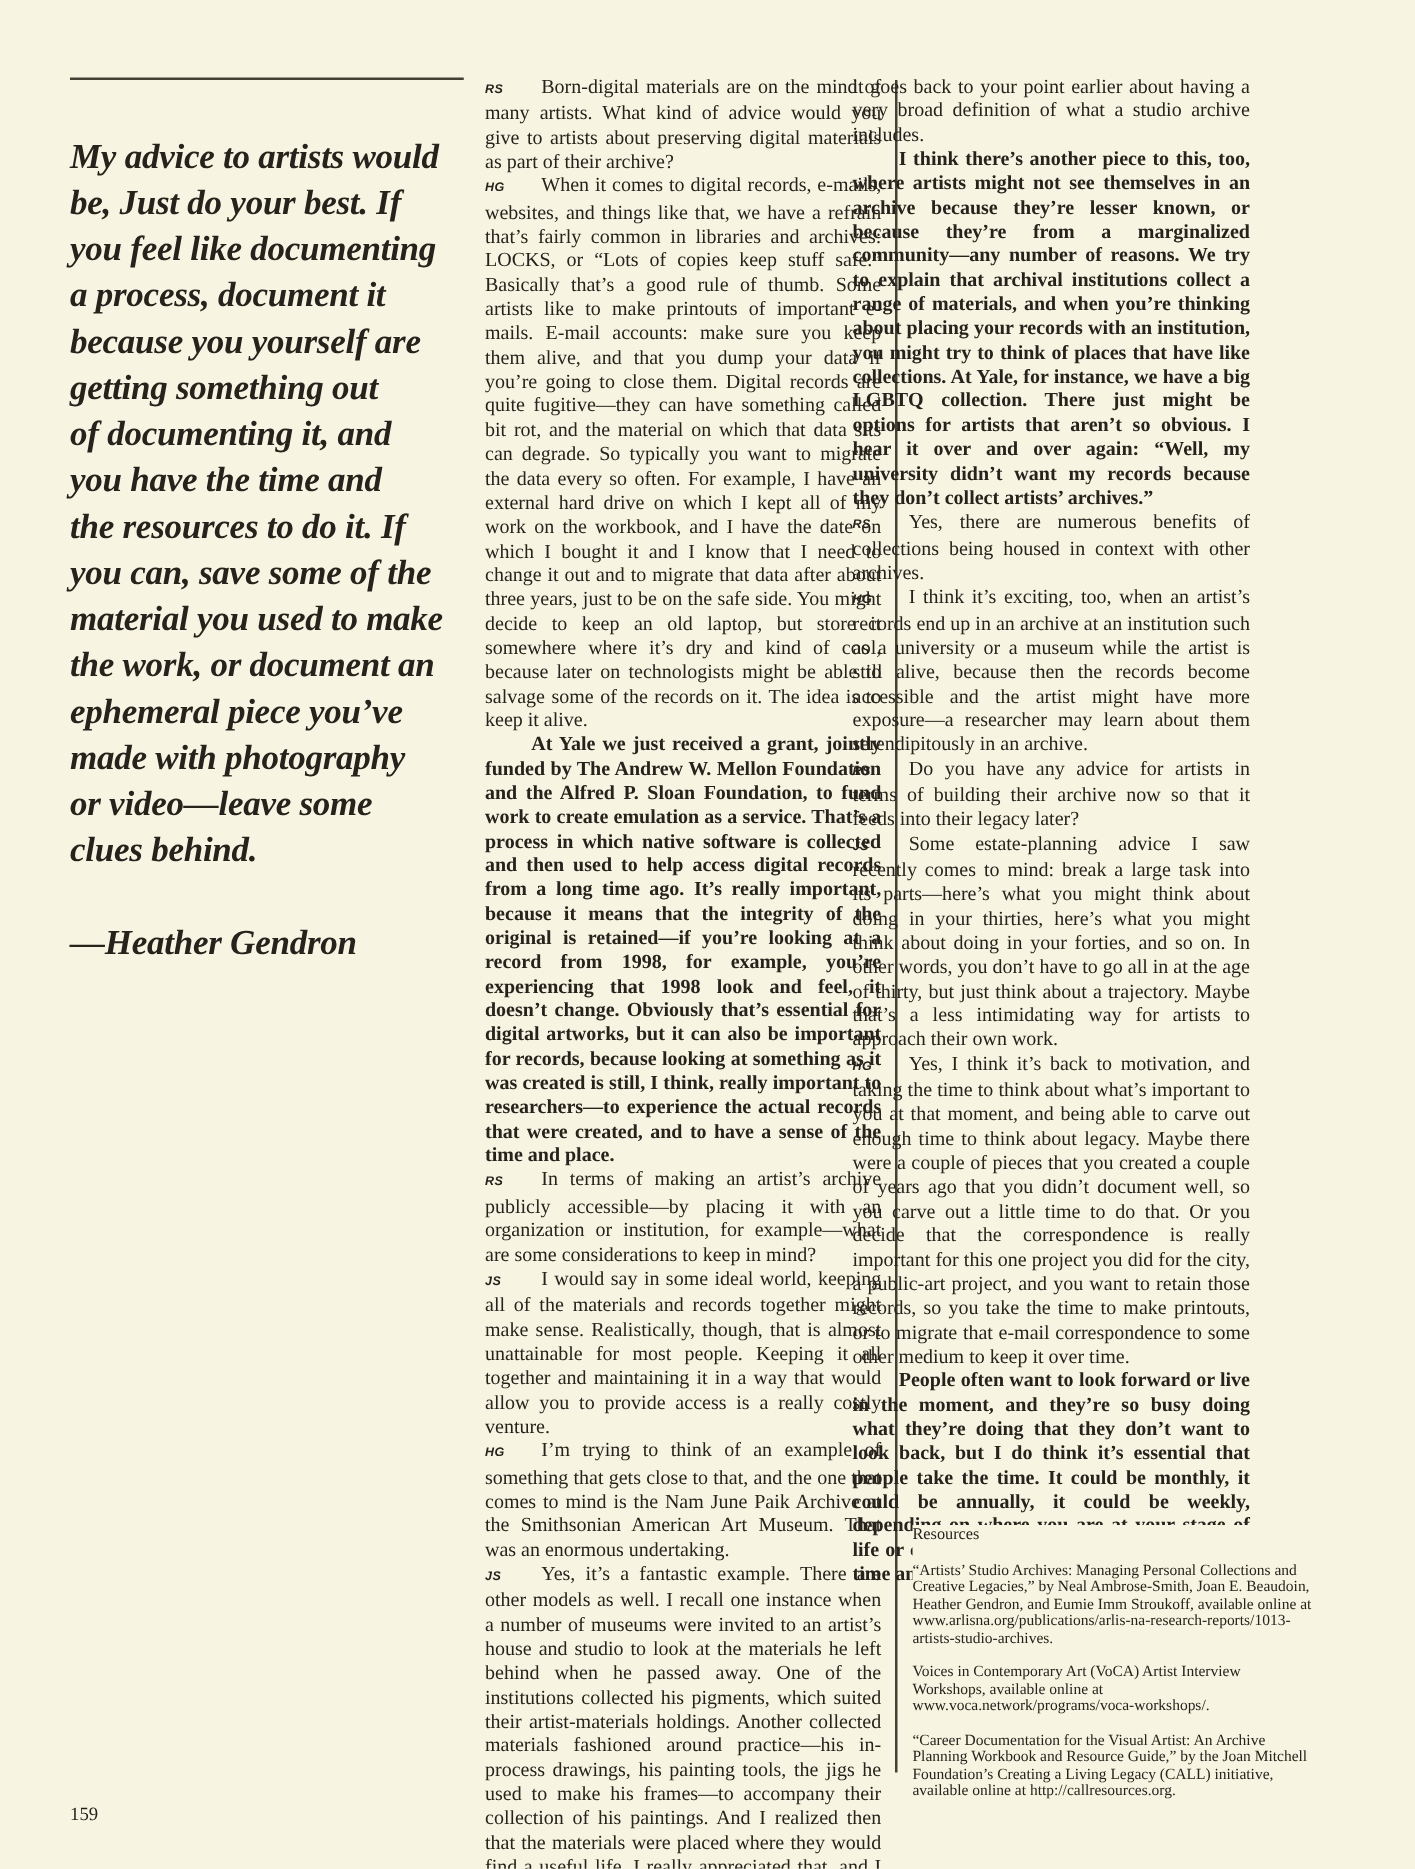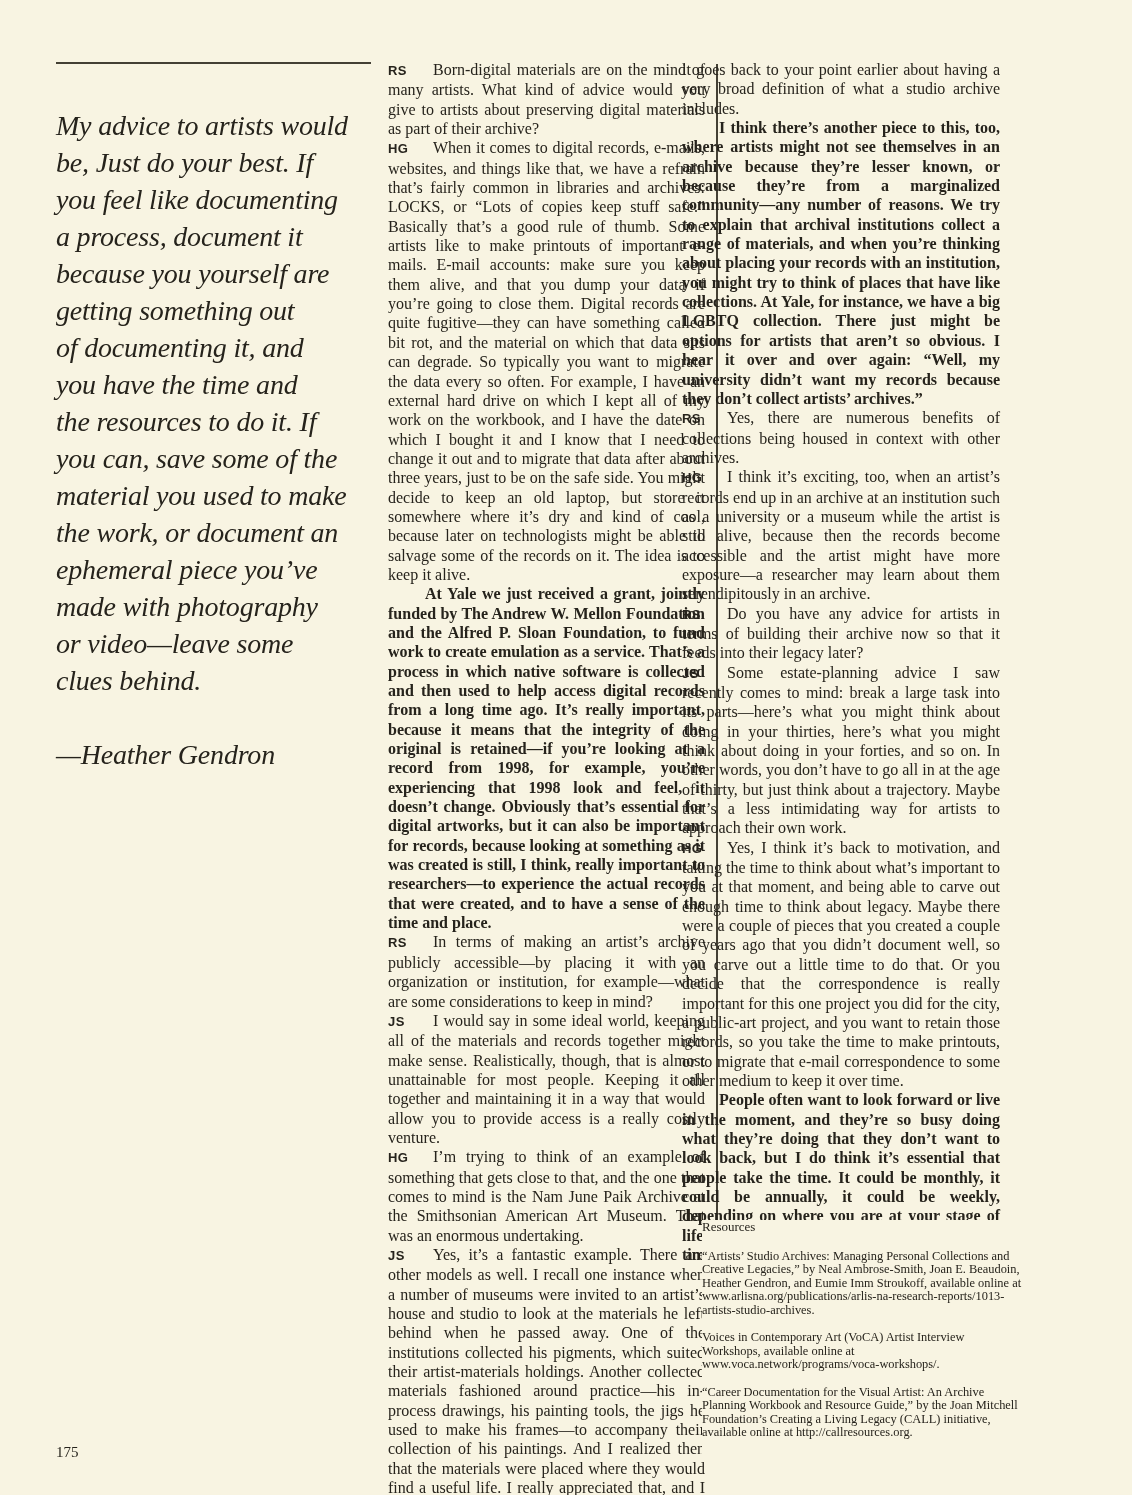--- a/index.html
+++ b/index.html
@@ -14,44 +14,46 @@
   .rule-top {
     position: absolute; left: 56px; top: 62px;
     width: 315px; height: 2px; background: #444034;
   }
   .pullquote {
     position: absolute; left: 56px; top: 70px; width: 348px;
     font-style: italic;
     font-size: 28px; line-height: 37px;
     white-space: pre-line;
     letter-spacing: -0.2px;
+    font-weight: bold;
   }
   .pullquote-attr { white-space: normal; }
   .col {
     position: absolute; top: 60px; width: 318px;
     font-size: 16px; line-height: 19.35px;
     text-align: justify;
     hyphens: auto;
   }
   .col-mid { left: 388px; width: 317px; }
   .col-right { left: 682px; }
   .col p { margin: 0; }
   .col p.indent { text-indent: 37px; font-weight: bold; }
   .spk {
     display: inline-block; width: 45px;
     font-family: "Liberation Sans", sans-serif;
-    font-weight: bold; font-size: 13px;
+    font-weight: bold; font-size: 10px;
     letter-spacing: 0.4px;
+    font-style: italic;
   }
   .divider {
     position: absolute; left: 716px; top: 64px;
     width: 2px; height: 1354px; background: #444034;
   }
   .resources {
-    position: absolute; left: 702px; top: 1220px; width: 320px;
+    position: absolute; left: 730px; top: 1220px; width: 320px;
     font-size: 12.4px; line-height: 13.5px;
     background: #f8f4e2;
   }
   .resources-heading {
     font-size: 13px; font-weight: normal;
     margin: 0 0 16px 0;
   }
   .resources p {
     margin: 0 0 14px 0;
     overflow-wrap: break-word;
@@ -109,13 +111,13 @@
     <p class="indent">People often want to look forward or live in the moment, and they’re so busy doing what they’re doing that they don’t want to look back, but I do think it’s essential that people take the time. It could be monthly, it could be annually, it could be weekly, depending on where you are at your stage of life or career: it’s a gift to yourself to take the time and space to care for your studio archive.</p>
   </div>
 
 <div class="resources" id="resources">
   <h3 class="resources-heading">Resources</h3>
 <p>“Artists’ Studio Archives: Managing Personal Collections and Creative Legacies,” by Neal Ambrose-Smith, Joan E. Beaudoin, Heather Gendron, and Eumie Imm Stroukoff, available online at www.arlisna.org/publications/arlis-na-research-reports/1013-artists-studio-archives.</p>
     <p>Voices in Contemporary Art (VoCA) Artist Interview Workshops, available online at www.voca.network/programs/voca-workshops/.</p>
     <p>“Career Documentation for the Visual Artist: An Archive Planning Workbook and Resource Guide,” by the Joan Mitchell Foundation’s Creating a Living Legacy (CALL) initiative, available online at http://callresources.org.</p>
   </div>
 
-<div class="pagenum">175</div>
+<div class="pagenum">159</div>
 
 </body></html>

